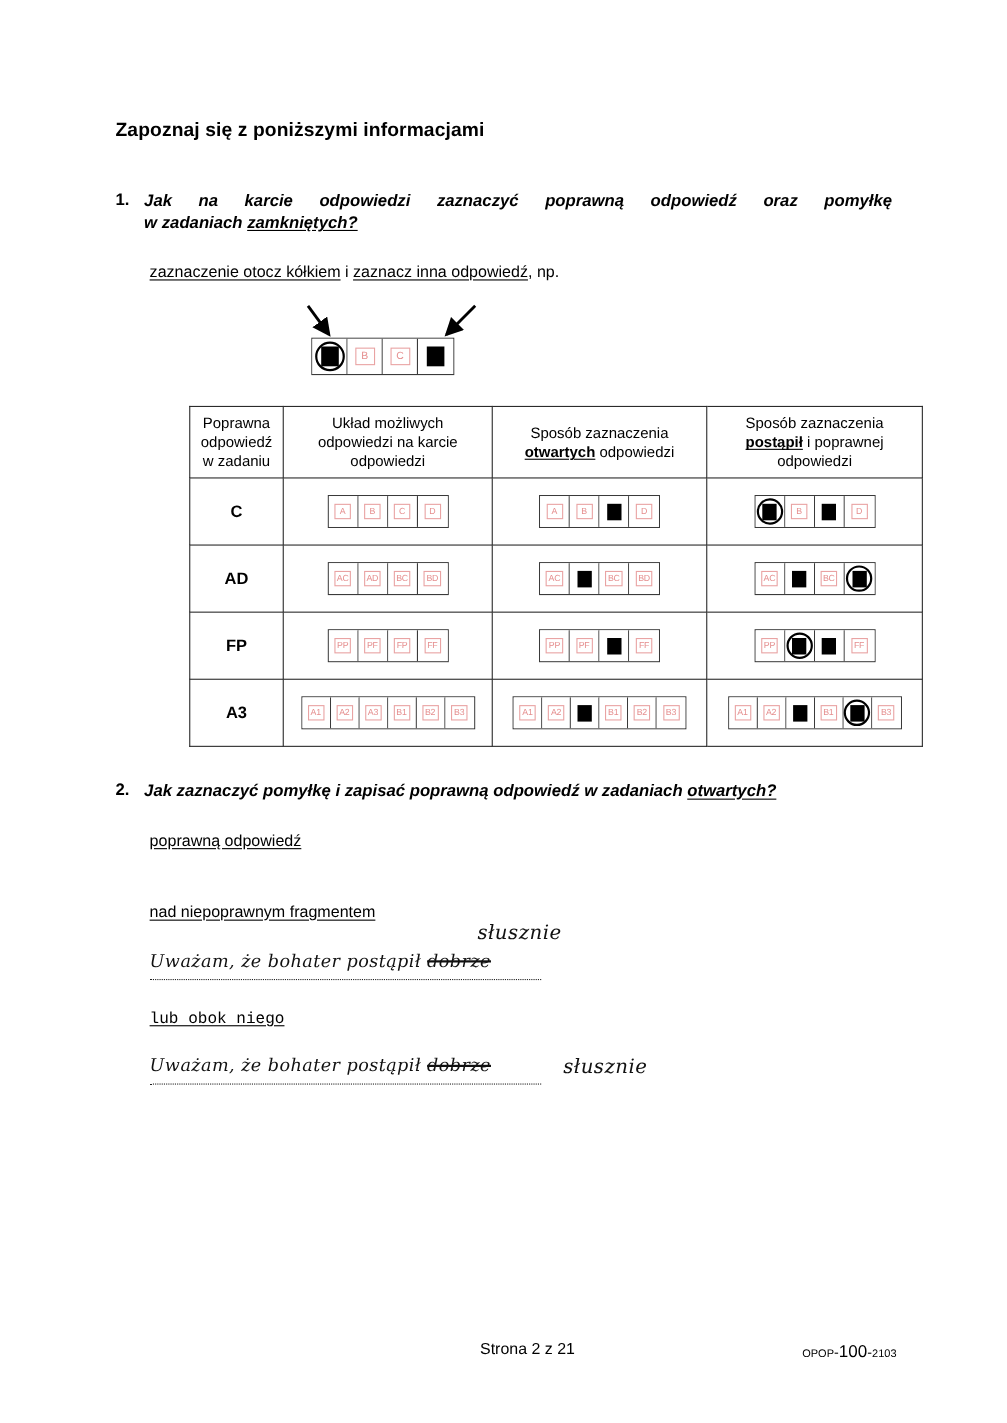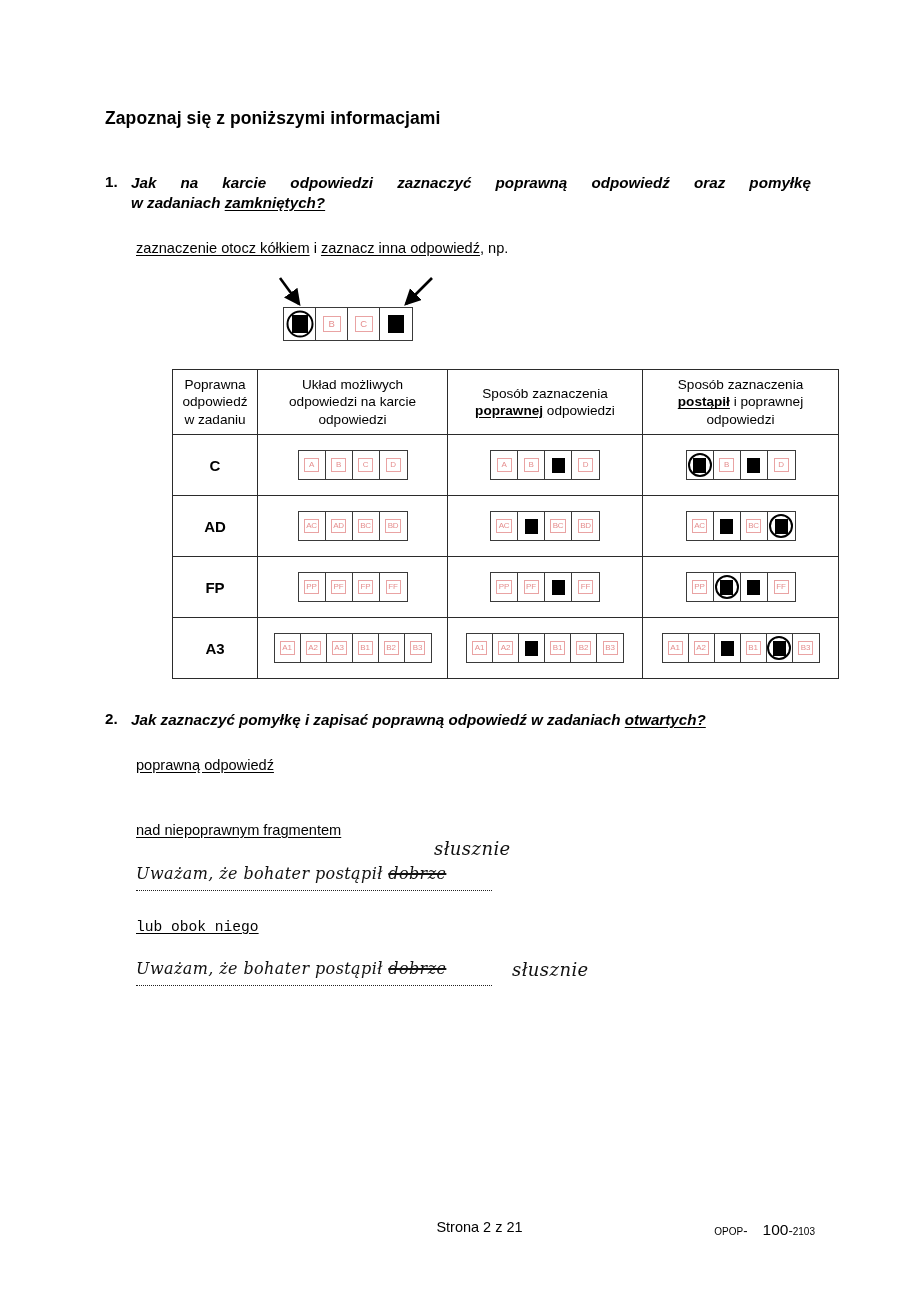--- a/index.html
+++ b/index.html
@@ -209,21 +209,21 @@
     margin-left: 22px;
   }
   .footer-code {
     position: absolute;
     right: 100px;
     top: 1221px;
     font-size: 13px;
     white-space: nowrap;
   }
   .footer-code .sm { font-size: 10px; }
-  .footer-code .lg { font-size: 15.5px; margin-left: 15px; }
+  .footer-code .lg { font-size: 15.5px; }
 </style>
 </head>
 <body>
 
 <div class="page">
 
   <div class="h-title">Zapoznaj się z poniższymi informacjami</div>
 
   <div class="qitem q1">
     <span class="qnum">1.</span>
@@ -274,21 +274,21 @@
     </colgroup>
     <thead>
       <tr>
         <th>
           <span>Poprawna<br>odpowiedź<br>w zadaniu</span>
         </th>
         <th>
           <span>Układ możliwych<br>odpowiedzi na karcie<br>odpowiedzi</span>
         </th>
         <th>
-          <span>Sposób zaznaczenia</span><br><b>poprawnej</b><span> odpowiedzi</span>
+          <span>Sposób zaznaczenia</span><br><b>otwartych</b><span> odpowiedzi</span>
         </th>
         <th>
           <span>Sposób zaznaczenia</span><br><b>postąpił</b><span> i poprawnej<br>odpowiedzi</span>
         </th>
       </tr>
     </thead>
     <tbody id="tbl-body">
         <tr>
           <td class="ans">C</td>
           <td class="strip-cell">

